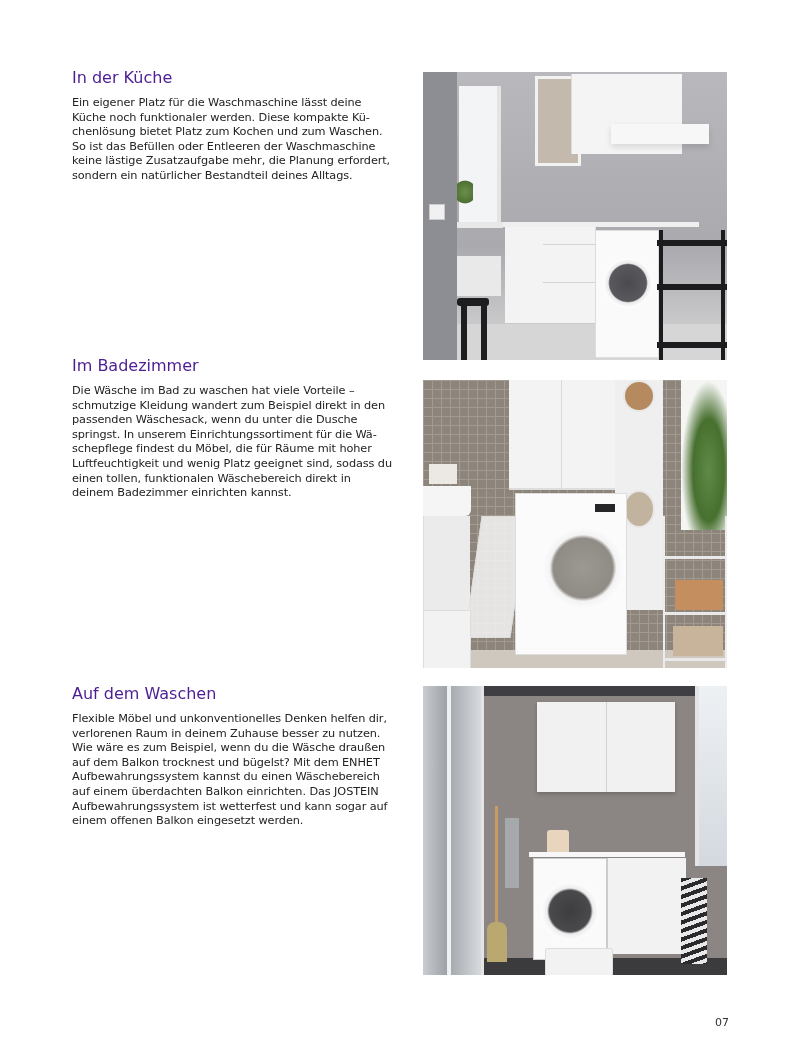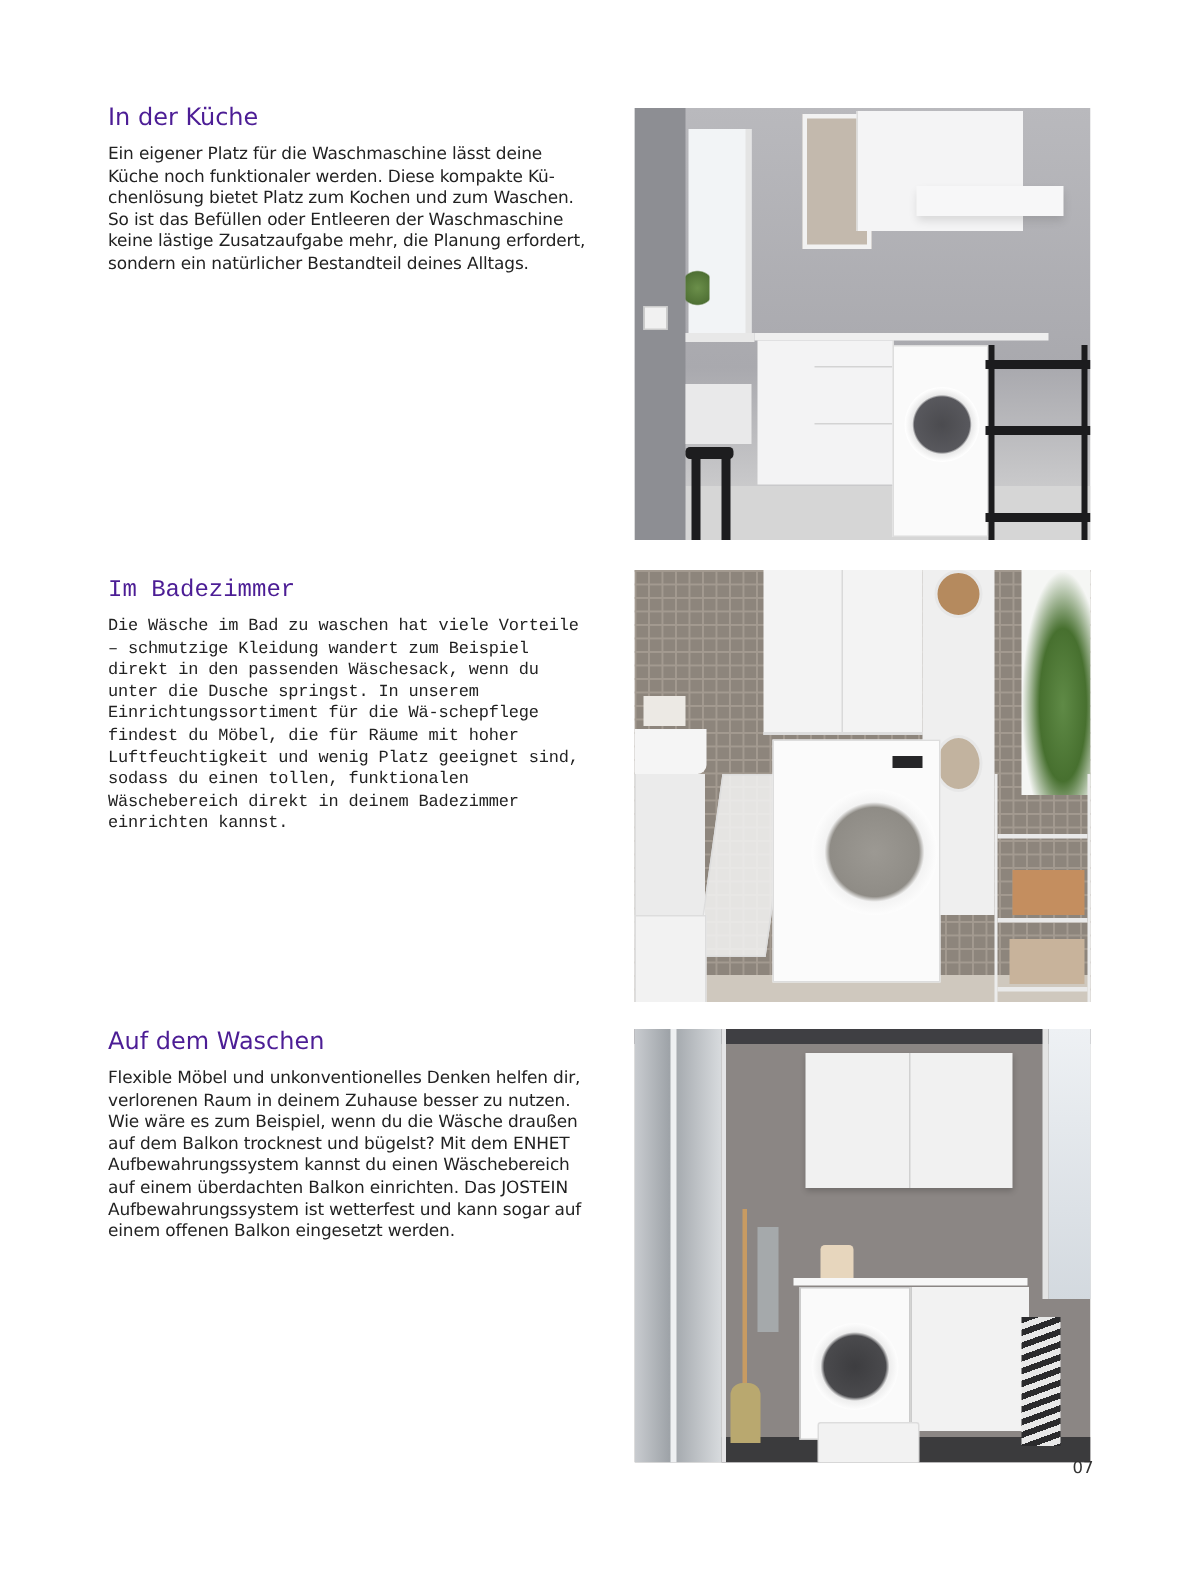--- a/index.html
+++ b/index.html
@@ -9,21 +9,21 @@
     overflow: hidden;
   }
   .section { position: absolute; left: 72px; width: 320px; }
   .section h2 {
     margin: 0 0 8px 0; font-weight: normal; font-size: 16px; line-height: 20px; color: #4c1d95;
   }
   .section p {
     margin: 0; font-size: 11.3px; line-height: 14.6px; color: #222; letter-spacing: -0.1px;
   }
   .photo { position: absolute; left: 423px; width: 304px; overflow: hidden; }
-  .page-num { position: absolute; left: 715px; top: 972px; font-size: 11px; color: #333; }
+  .page-num { position: absolute; left: 715px; top: 1016px; font-size: 11px; color: #333; }
 
   
   .k-bg { position:absolute; inset:0; background: linear-gradient(180deg,#b9b9bd 0%,#a9a9ae 60%,#d8d8d8 100%); }
   .k-wall-left { position:absolute; left:0; top:0; width:34px; height:100%; background:#8d8e93; }
   .k-window { position:absolute; left:36px; top:14px; width:38px; height:136px; background:#f2f4f6; border-right:4px solid #e4e4e4; }
   .k-sill { position:absolute; left:34px; top:150px; width:46px; height:6px; background:#e8e8e8; }
   .k-plant { position:absolute; left:34px; top:108px; width:16px; height:30px; background: radial-gradient(circle at 50% 40%, #6b8f4a 0, #4f7034 55%, transparent 60%); }
   .k-switch { position:absolute; left:6px; top:132px; width:14px; height:14px; background:#f1f1f1; border:1px solid #ccc; }
   .k-tub { position:absolute; left:34px; top:184px; width:44px; height:40px; background:#e9e9ea; }
   .k-stool-top { position:absolute; left:34px; top:226px; width:32px; height:8px; background:#1d1d1f; border-radius:3px; }
@@ -118,21 +118,21 @@
   <div class="k-door"></div>
   <div class="k-cart">
     <div class="post" style="left:2px;"></div>
     <div class="post" style="left:64px;"></div>
     <div class="shelf" style="top:10px;"></div>
     <div class="shelf" style="top:54px;"></div>
     <div class="shelf" style="top:112px;"></div>
   </div>
 </div>
 
-<div class="section" style="top:383px;font-family:Liberation Mono, monospace;">
+<div class="section" style="top:356px;">
   <h2>Im Badezimmer</h2>
   <p>Die Wäsche im Bad zu waschen hat viele Vorteile – schmutzige Kleidung wandert zum Beispiel direkt in den passenden Wäschesack, wenn du unter die Dusche springst. In unserem Einrichtungssortiment für die Wä-schepflege findest du Möbel, die für Räume mit hoher Luftfeuchtigkeit und wenig Platz geeignet sind, sodass du einen tollen, funktionalen Wäschebereich direkt in deinem Badezimmer einrichten kannst.</p>
 </div>
 <div class="photo" style="top:380px;height:288px;">
   <div class="b-tiles"></div>
   <div class="b-floor"></div>
   <div class="b-plant"></div>
   <div class="b-right-cab"></div>
   <div class="b-porthole1"></div>
   <div class="b-porthole2"></div>

